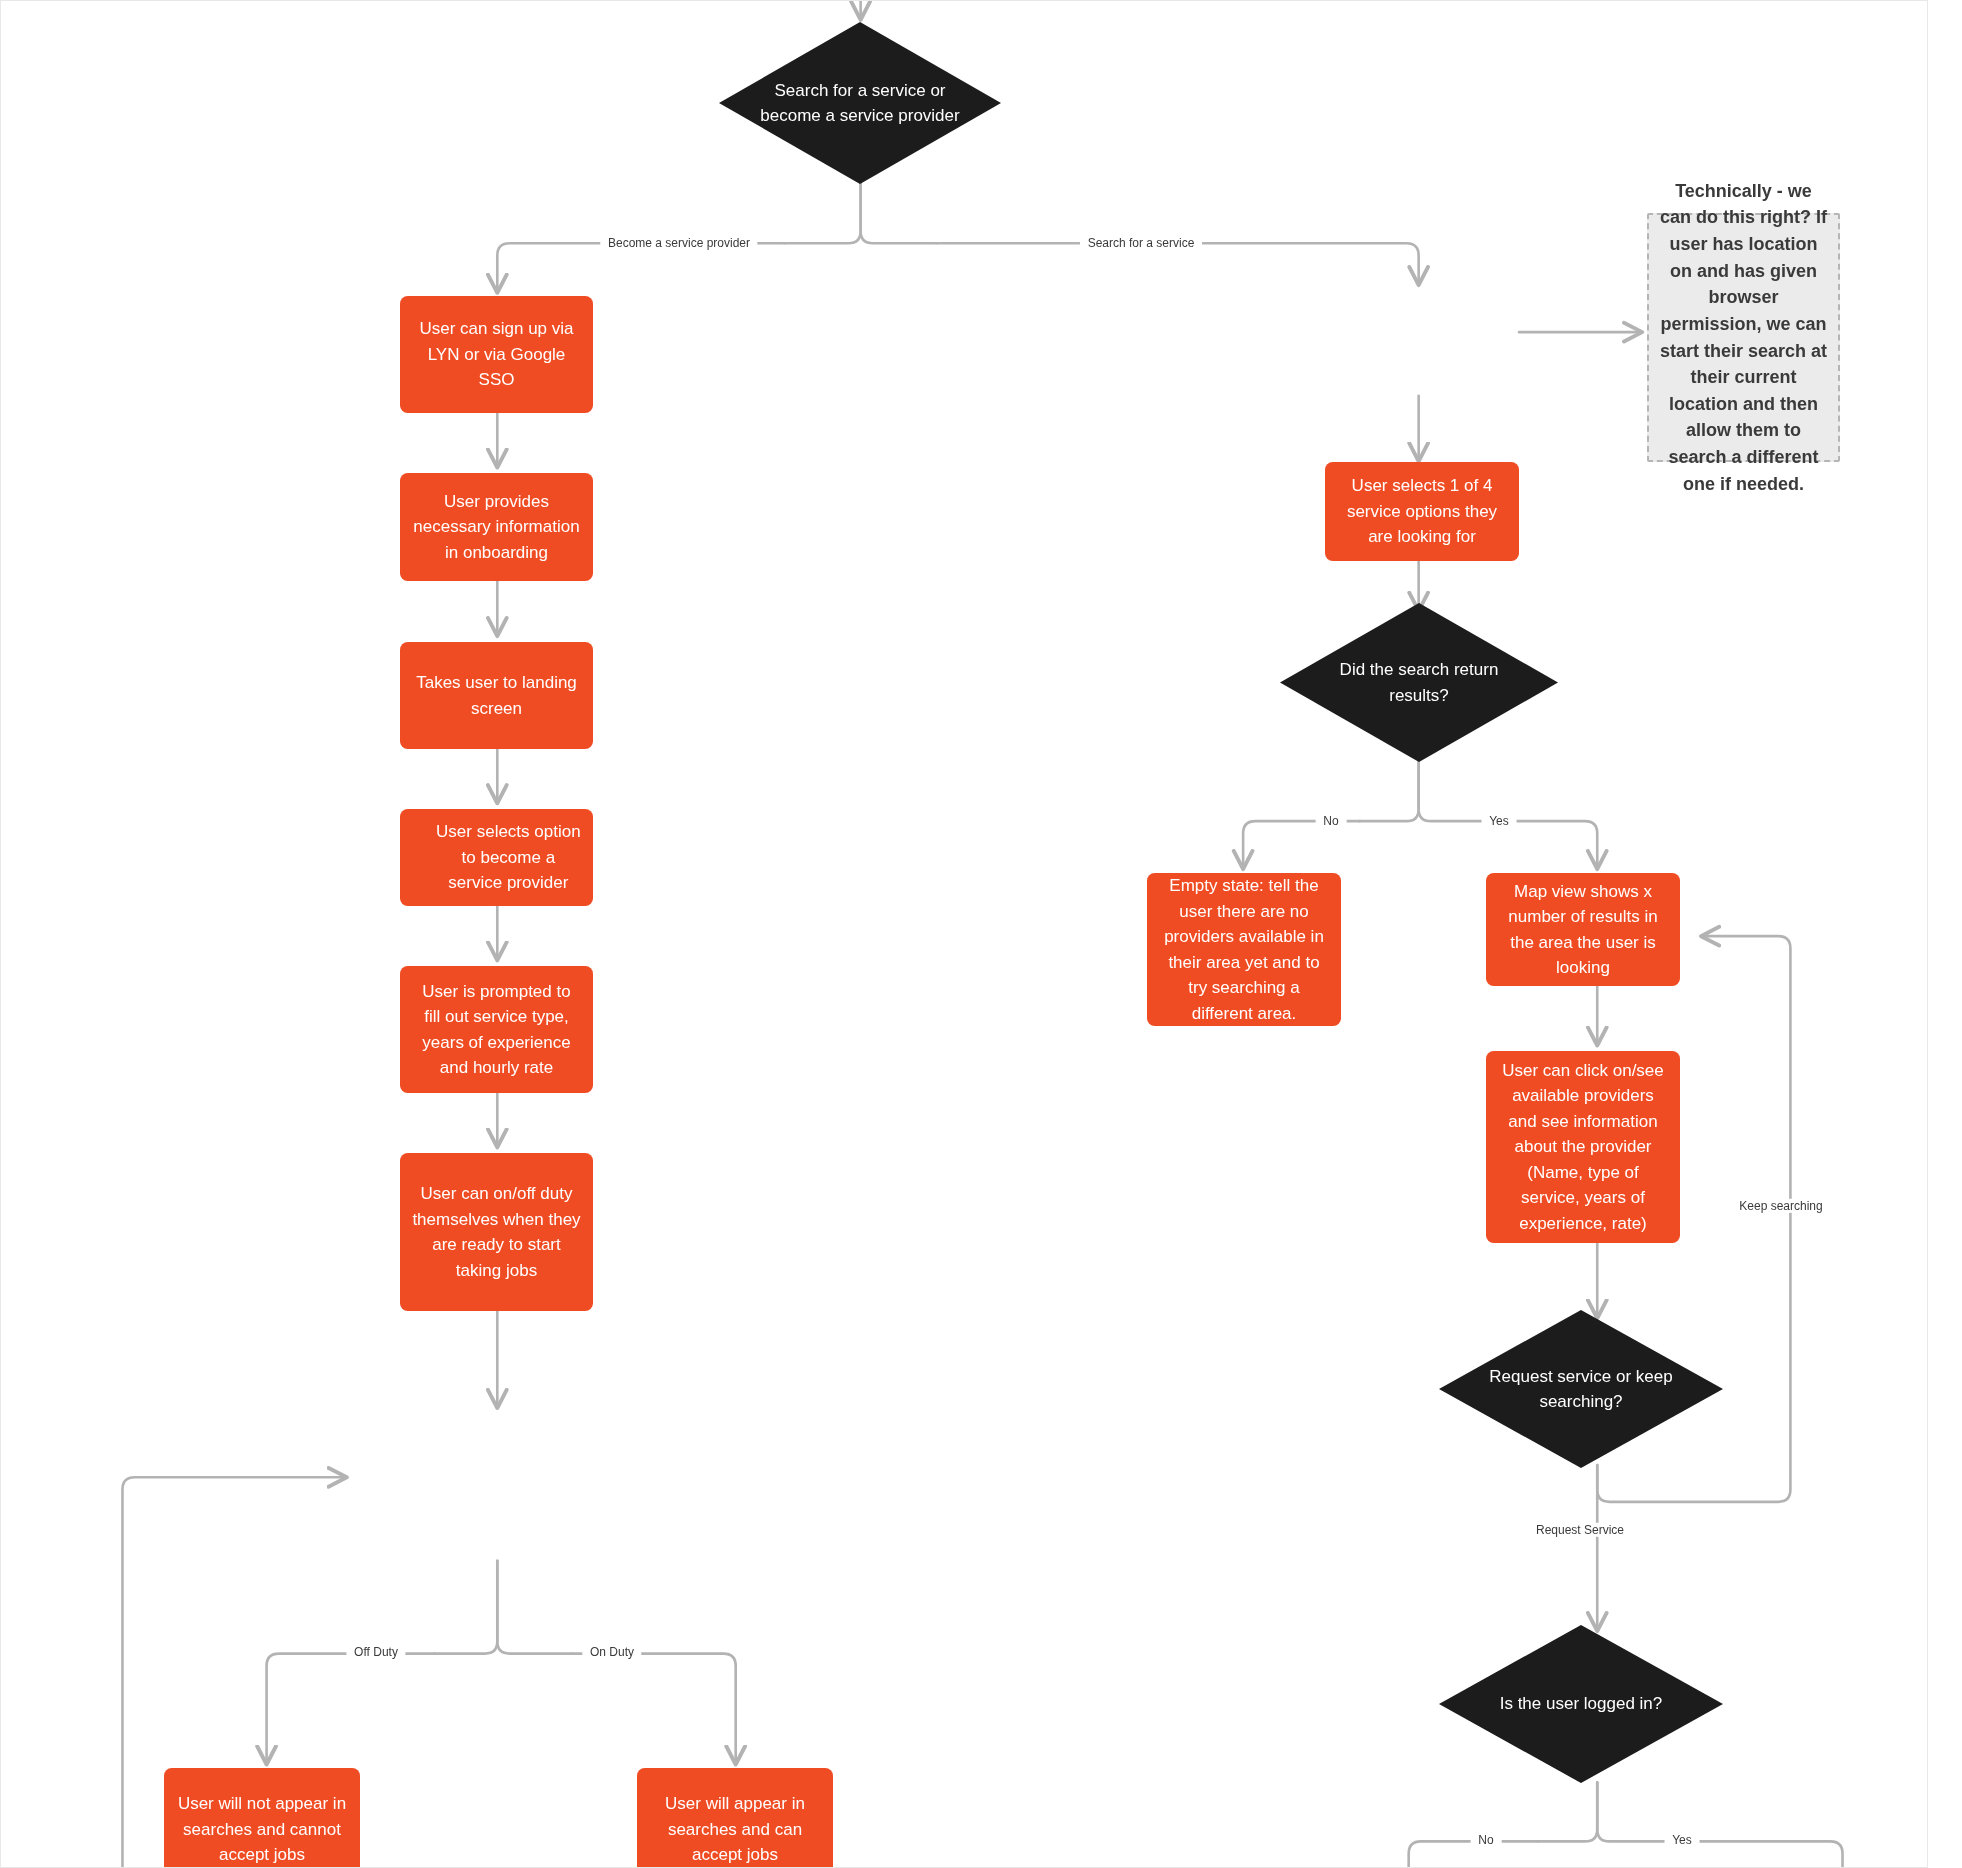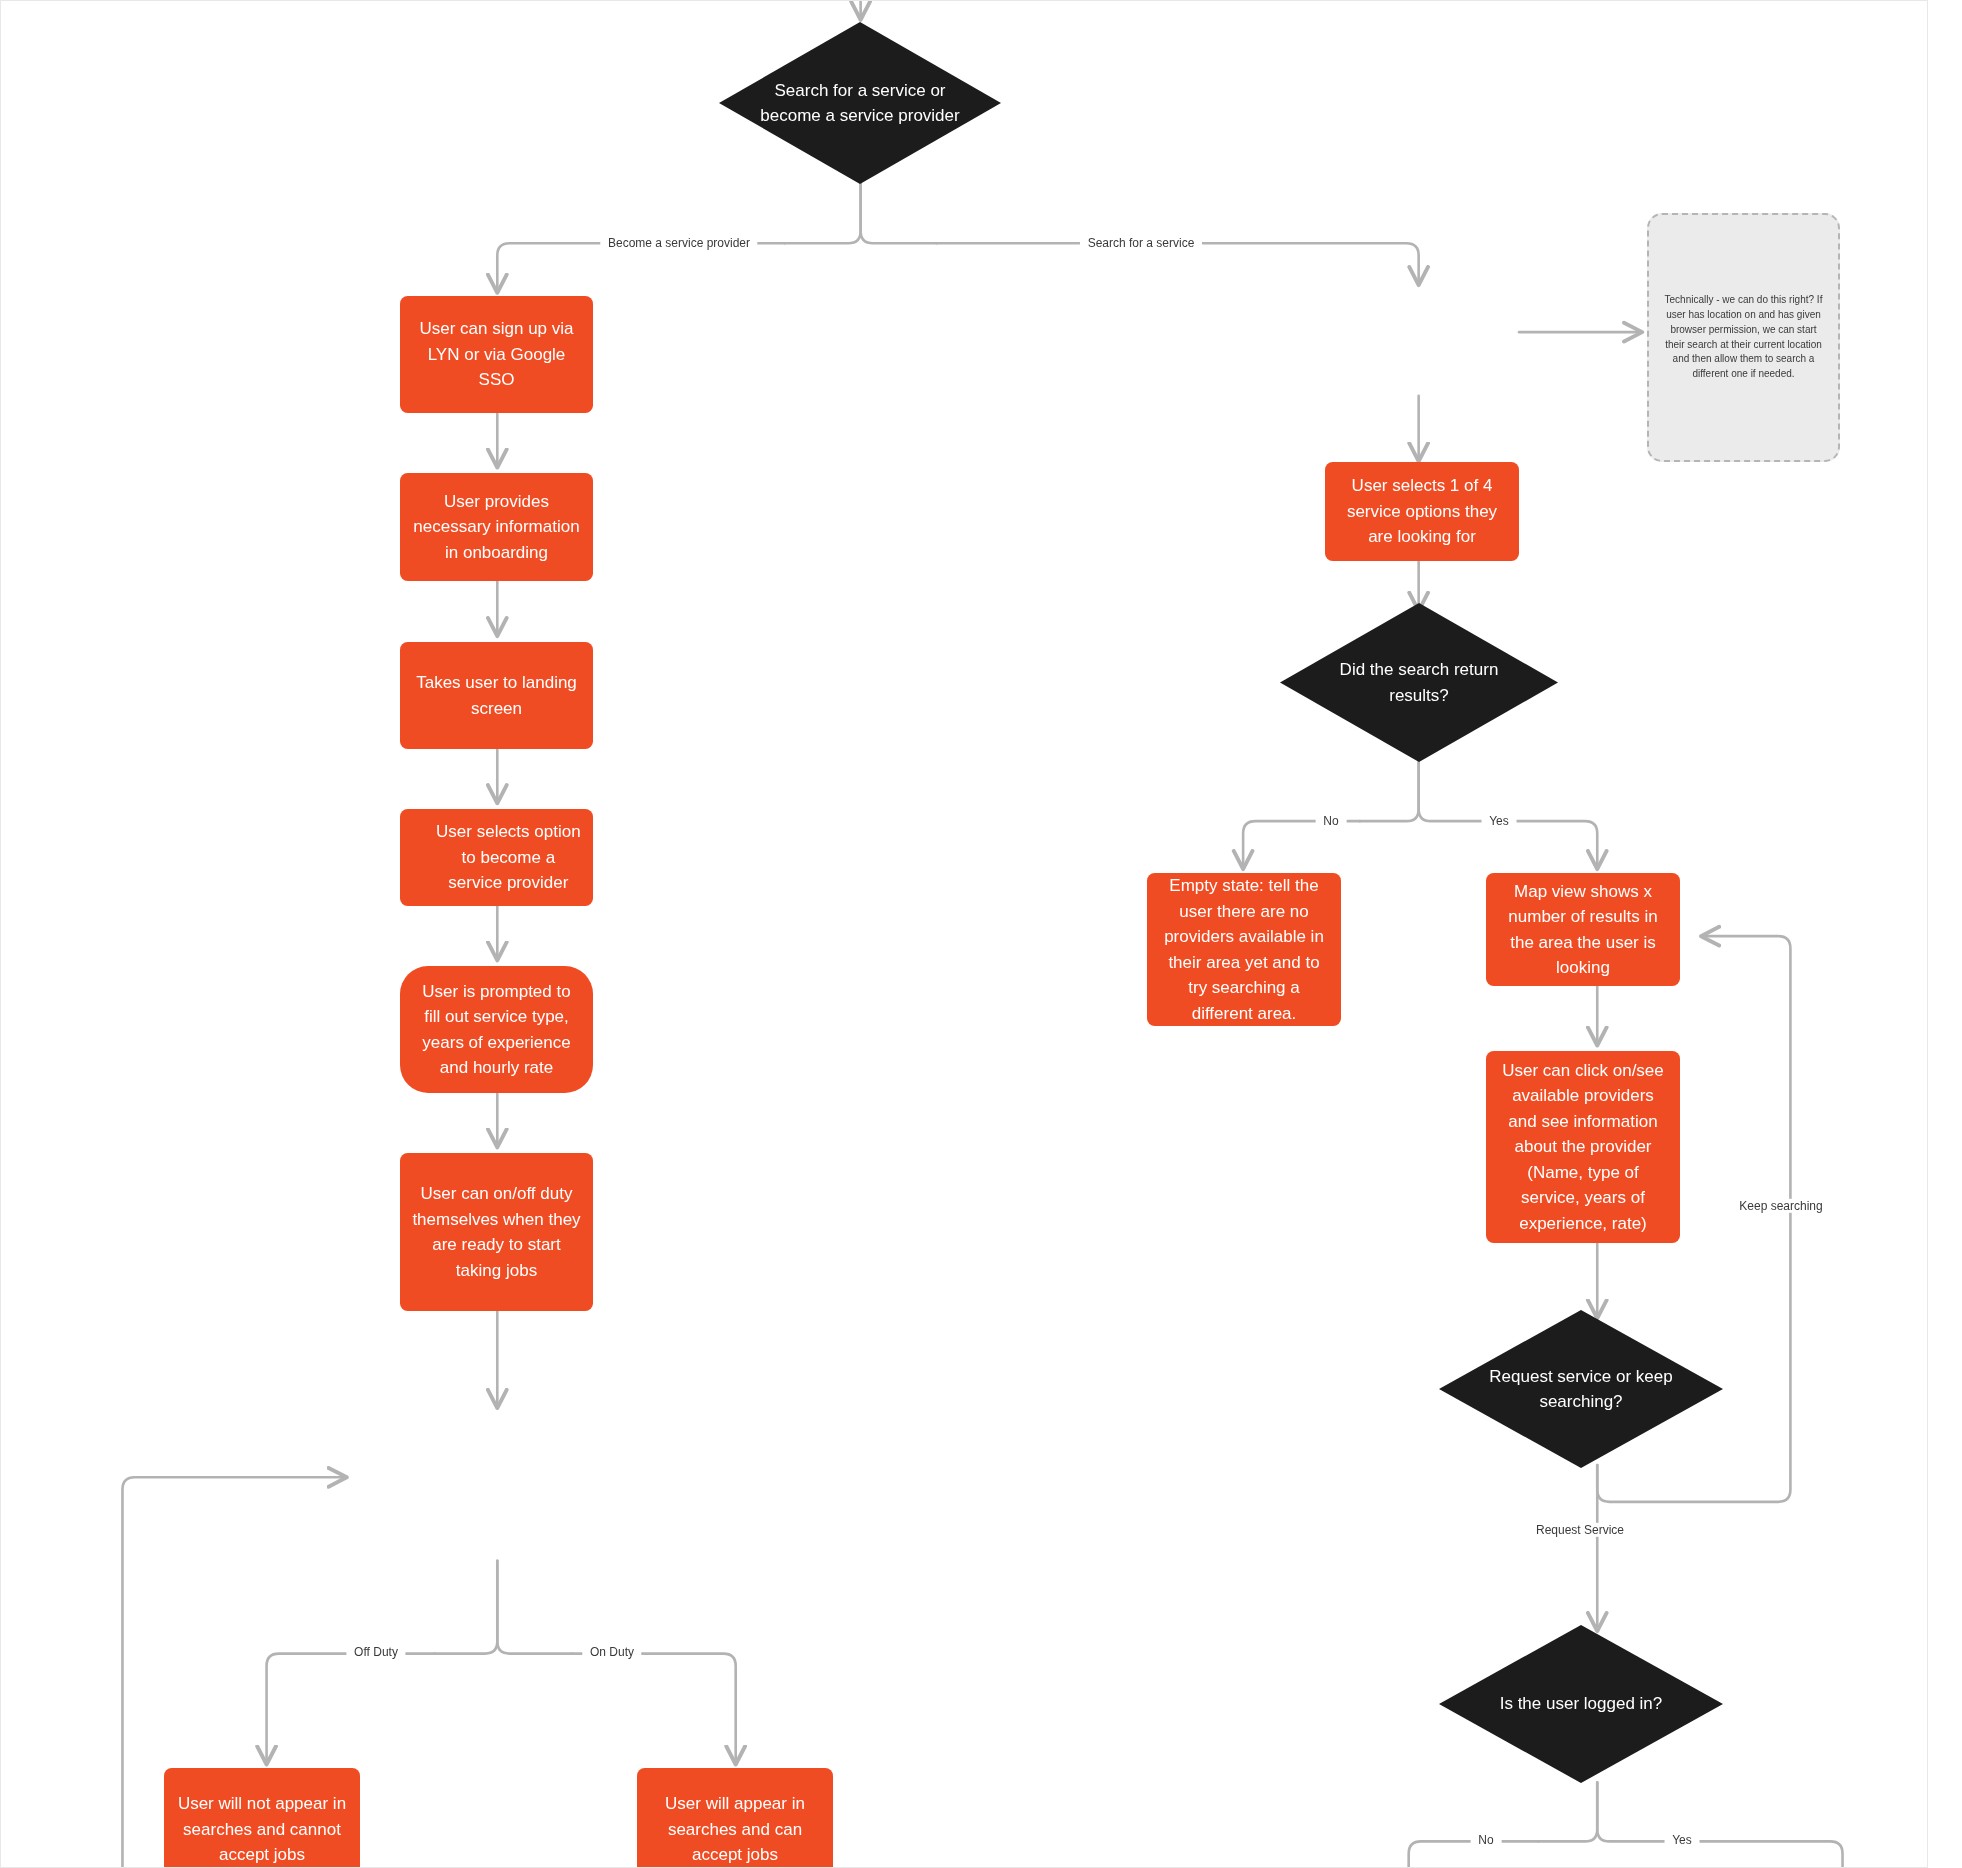--- a/index.html
+++ b/index.html
@@ -54,25 +54,26 @@
     clip-path: polygon(50% 0%, 100% 50%, 50% 100%, 0% 50%);
     font-weight: 400;
   }
   .decision span {
     display: block;
     width: 76%;
   }
   .note {
     background: #ebebeb;
     border: 2.3px dashed #b5b5b5;
-    border-radius: 15px;
+    border-radius: 2px;
     color: #3a3a3a;
-    font-size: 10px;
+    font-size: 18px;
     line-height: 1.48;
     padding: 7.7px 10.7px;
+    font-weight: bold;
   }
   .note span { display: block; width: 100%; }
   .edge-label {
     position: absolute;
     font-size: 12px;
     color: #3a3a3a;
     background: #ffffff;
     padding: 0 7.7px;
     white-space: nowrap;
     transform: translate(-50%, -50%);
@@ -158,21 +159,21 @@
   </div>
 
   <div class="node proc" style="left:399px; top:641px; width:193px; height:107px;">
     <span>Takes user to landing screen</span>
   </div>
 
   <div class="node proc" style="left:399px; top:808px; width:193px; height:97px;padding-left:36px;">
     <span>User selects option to become a service provider</span>
   </div>
 
-  <div class="node proc" style="left:399px; top:965px; width:193px; height:127px;border-radius:28px;">
+  <div class="node proc" style="left:399px; top:965px; width:193px; height:127px;">
     <span>User is prompted to fill out service type, years of experience and hourly rate</span>
   </div>
 
   <div class="node proc" style="left:399px; top:1152px; width:193px; height:158px;">
     <span>User can on/off duty themselves when they are ready to start taking jobs</span>
   </div>
 
 
   <div class="node proc" style="left:163px; top:1767px; width:196px; height:123px;">
     <span>User will not appear in searches and cannot accept jobs</span>

